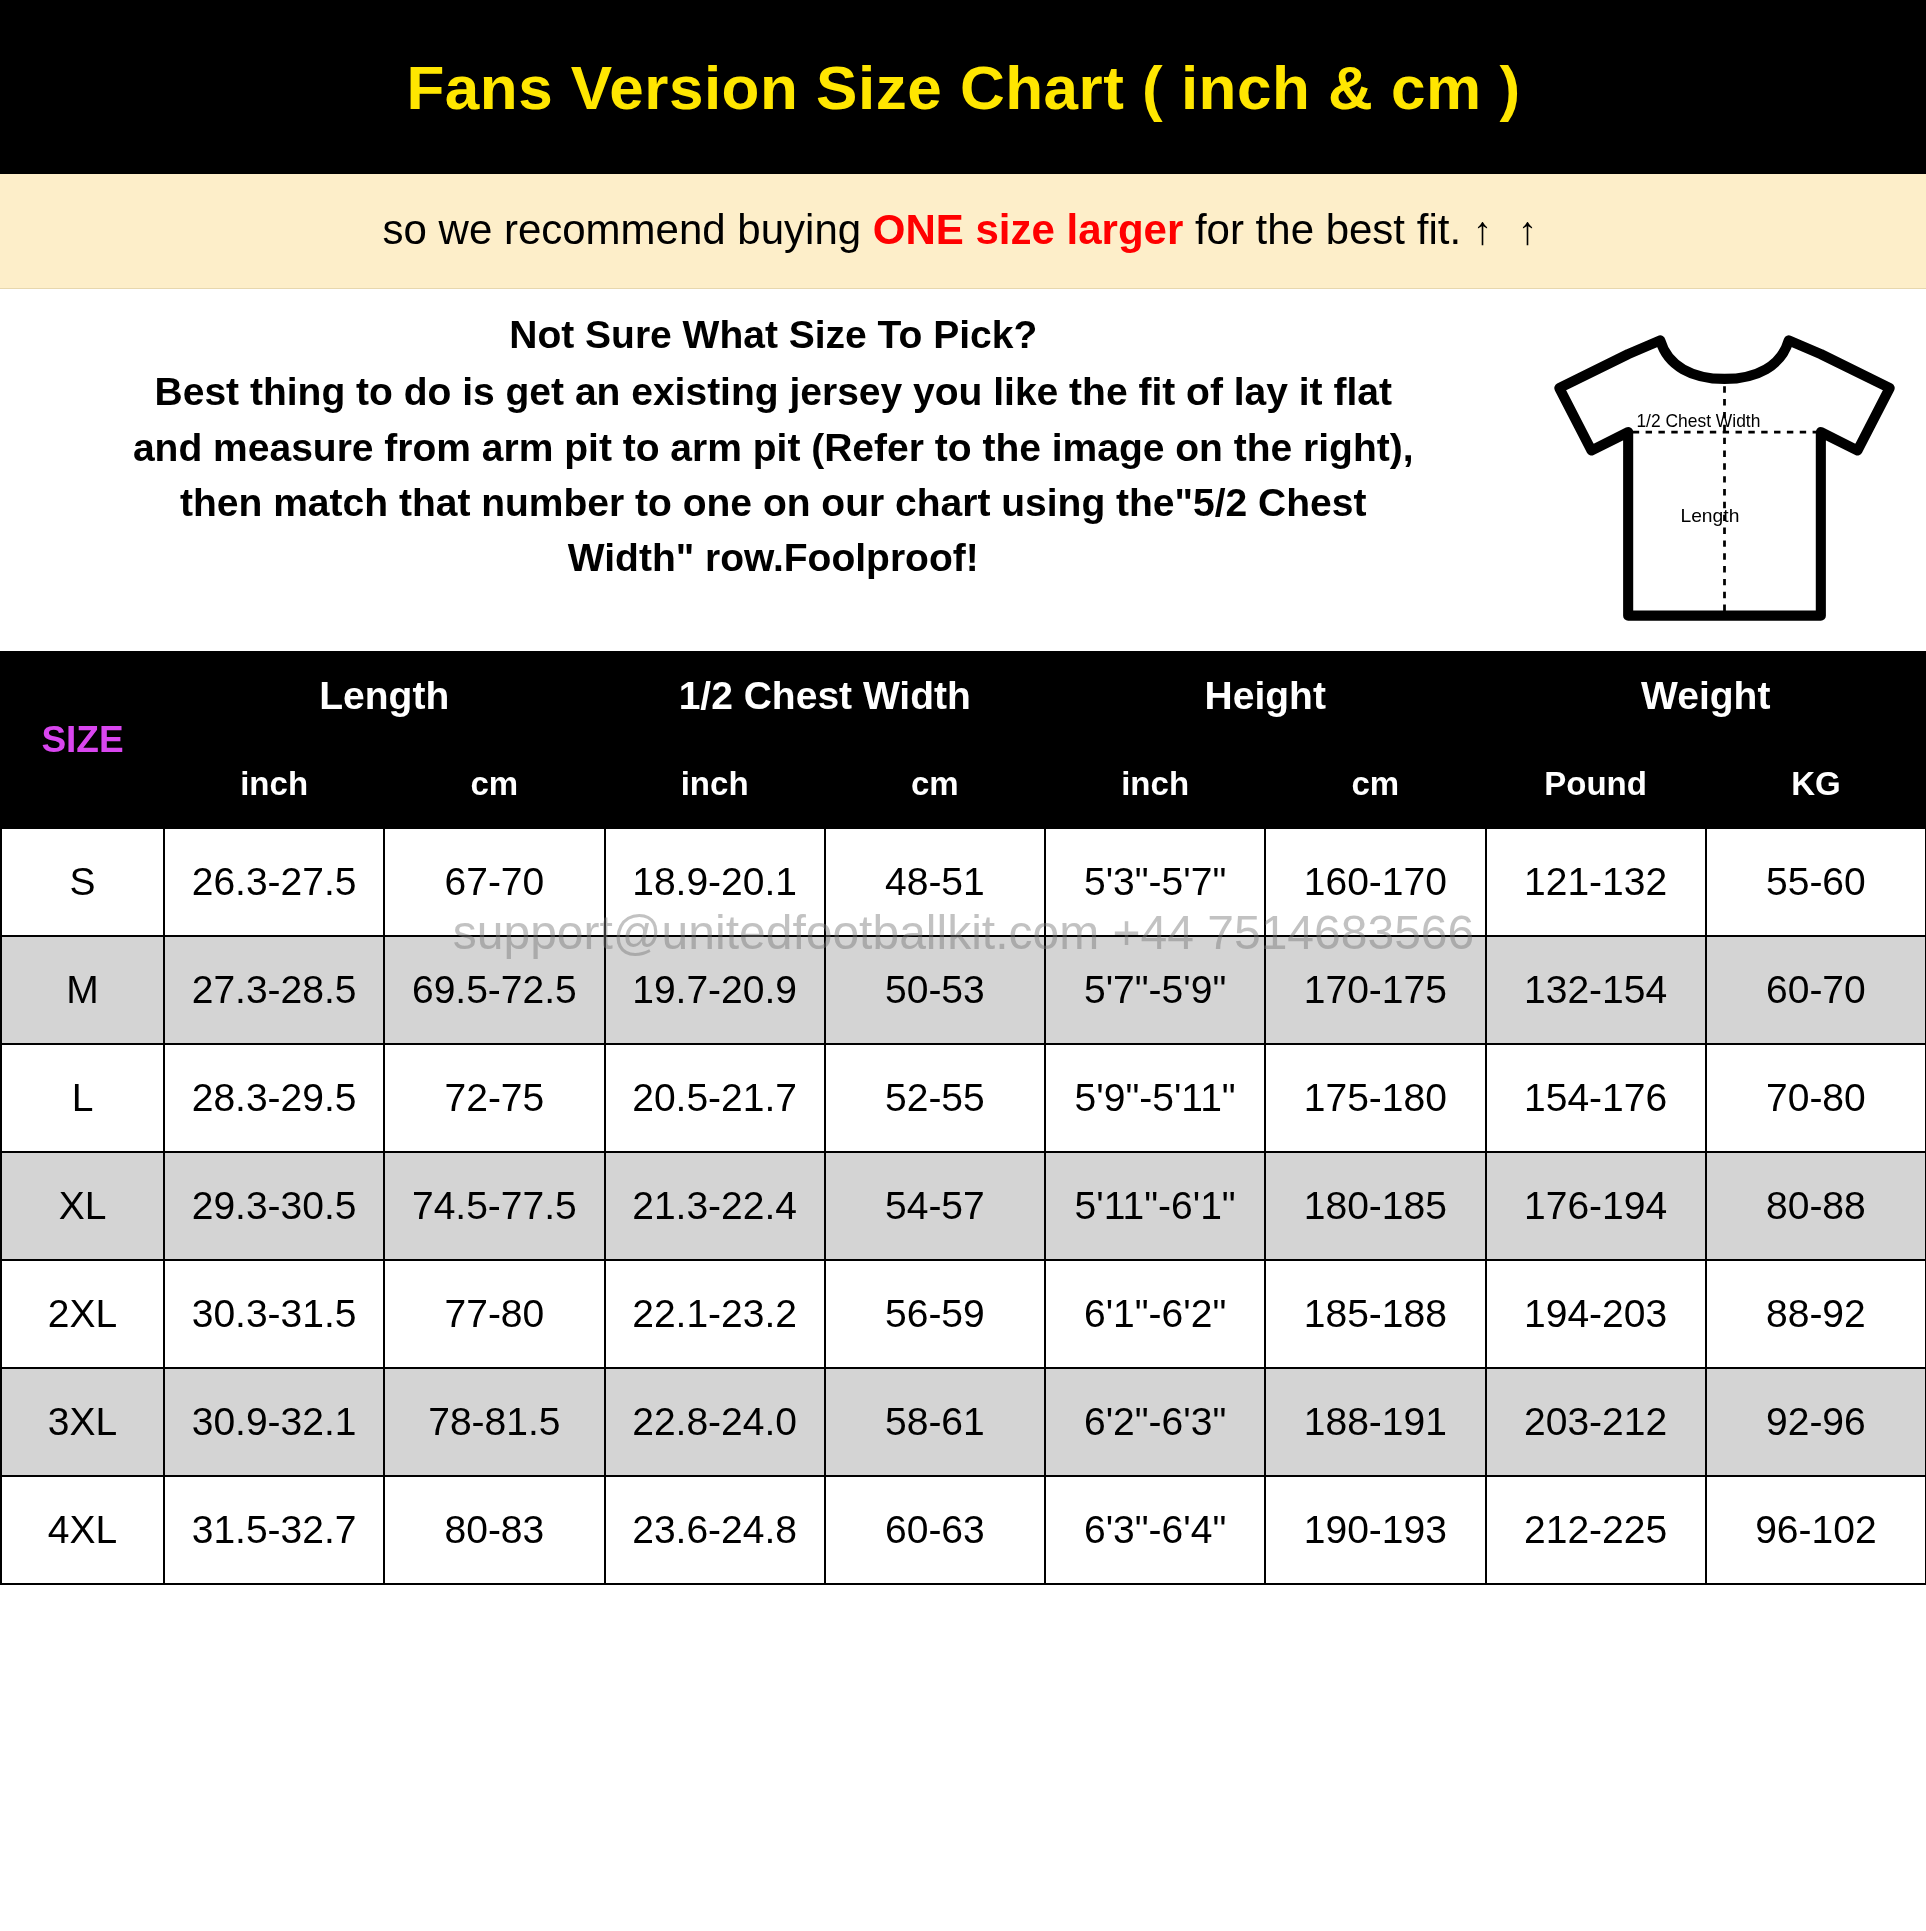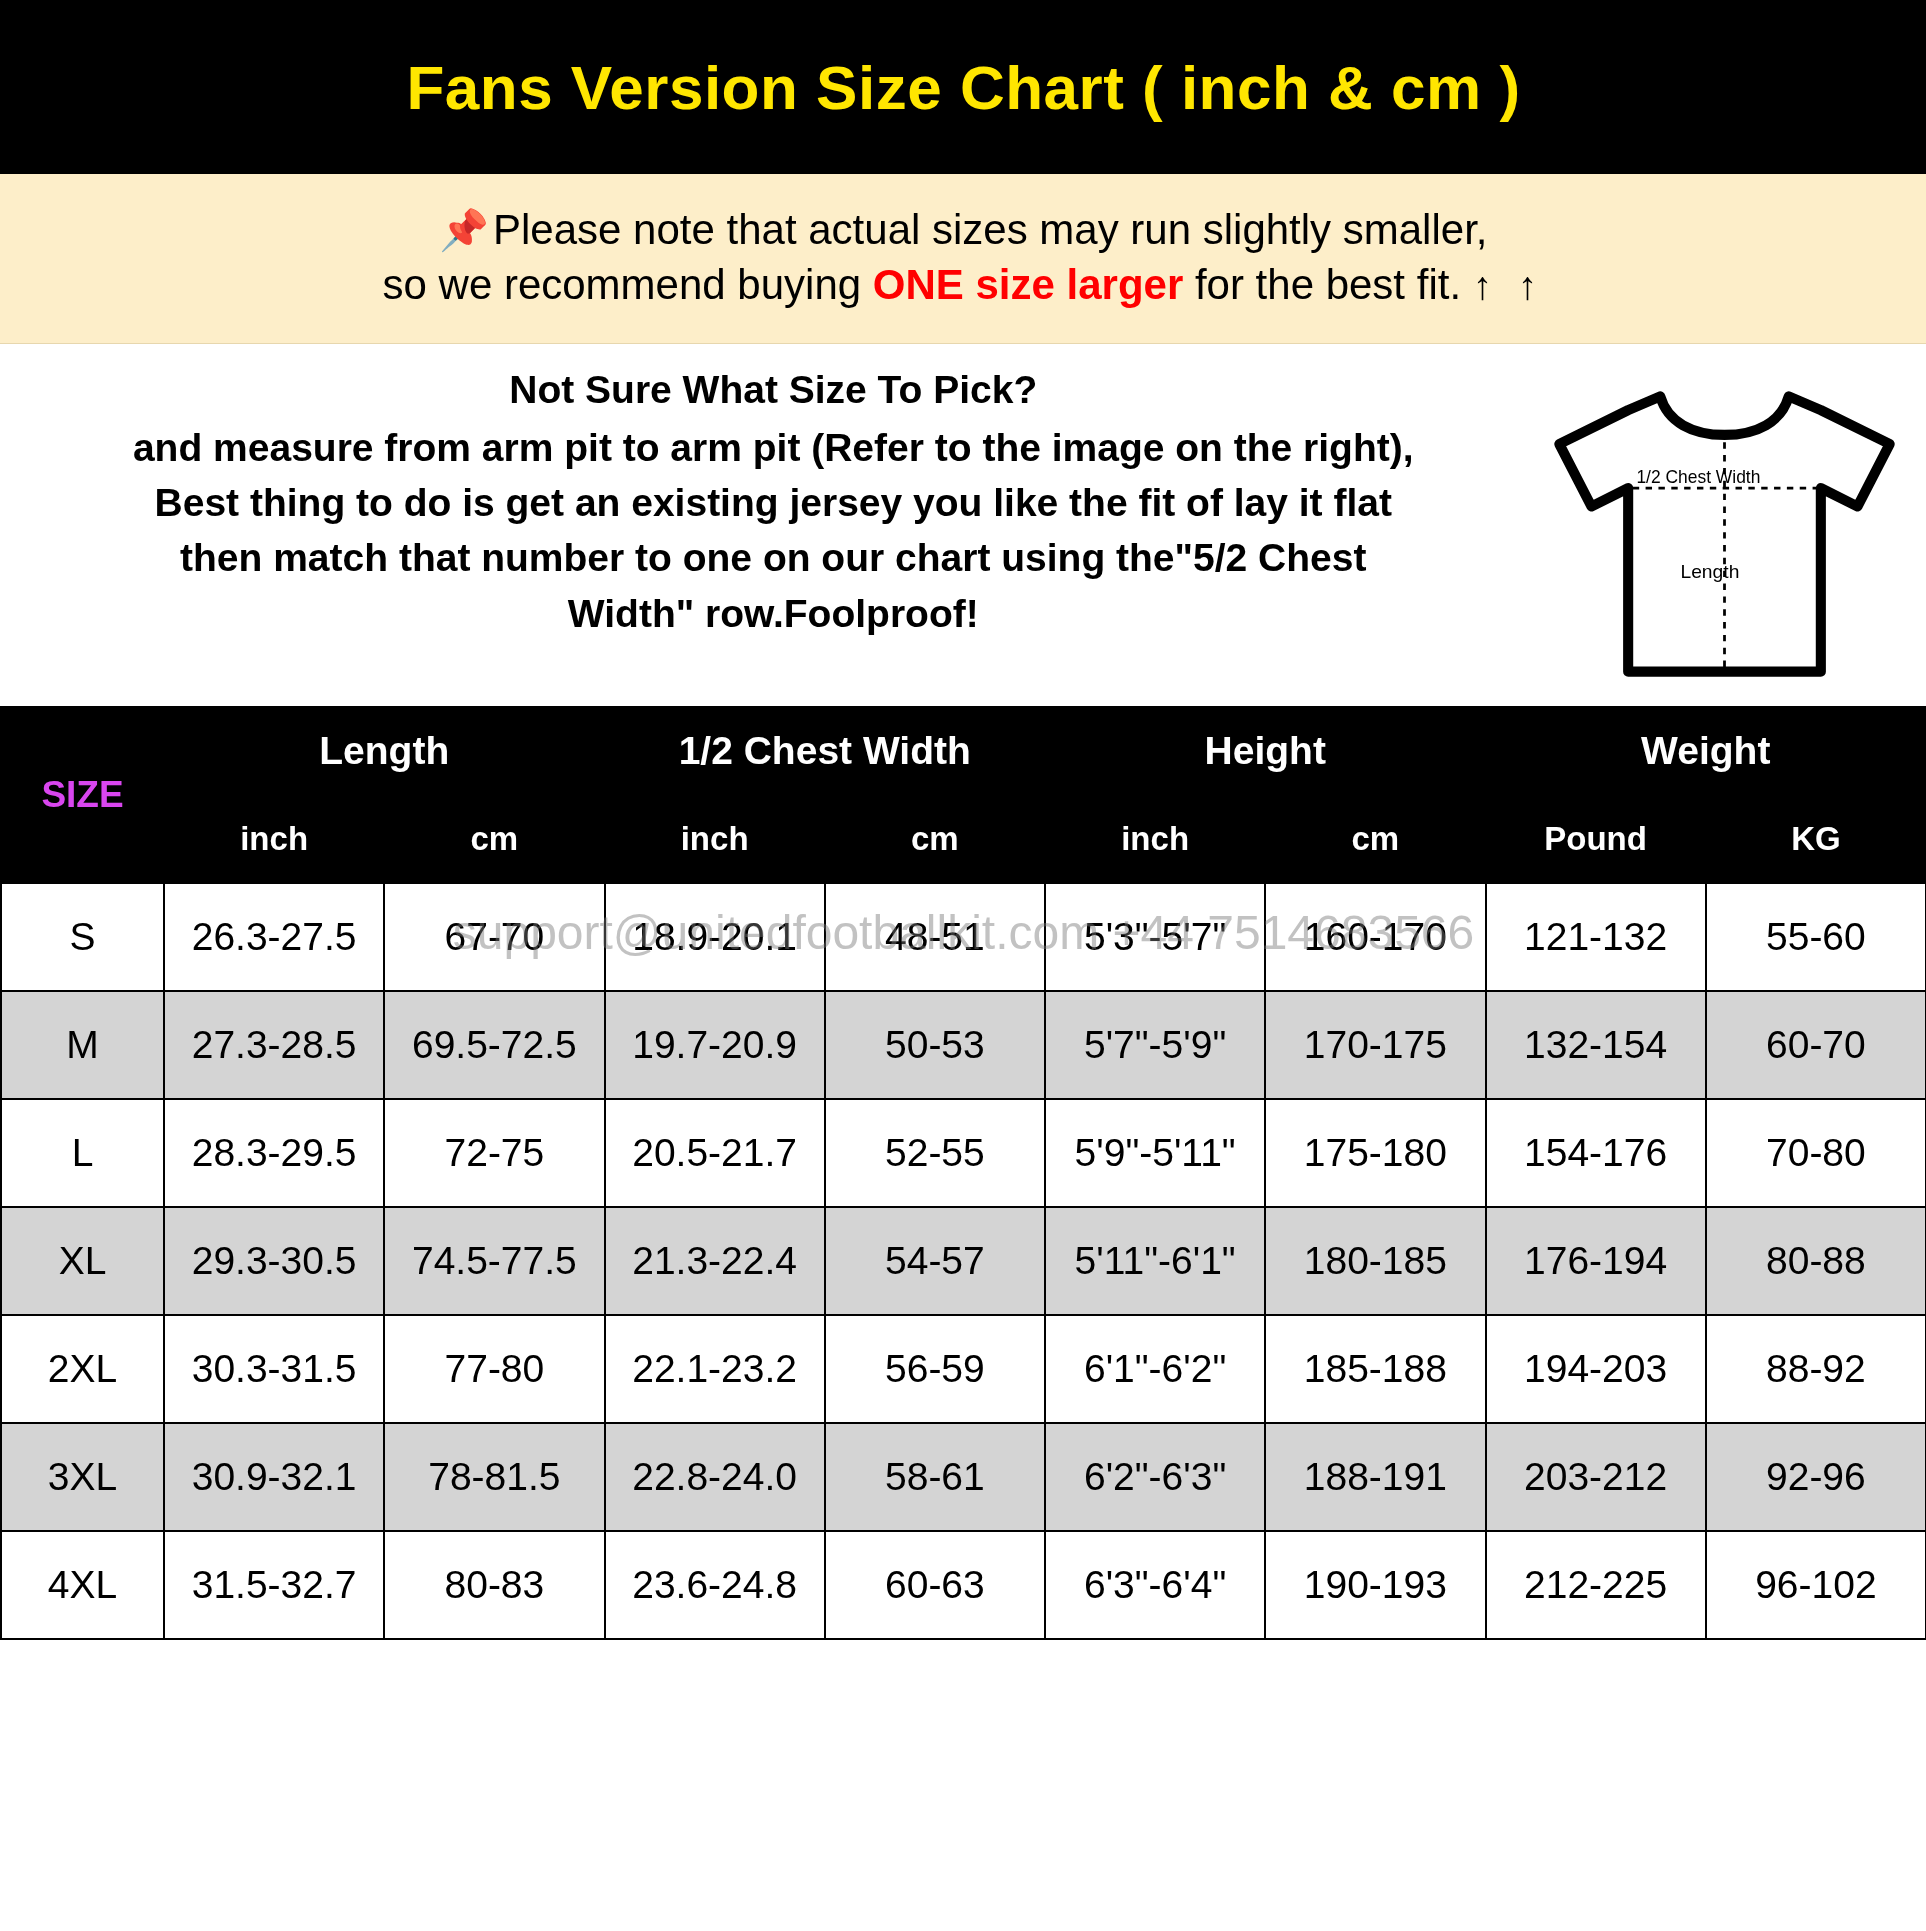--- a/index.html
+++ b/index.html
@@ -158,32 +158,29 @@
 <body>
 
 <div id="page">
 
   <div class="banner">
     <div class="banner-title">Fans Version Size Chart ( inch &amp; cm )</div>
   </div>
 
   <div class="note">
     <div class="note-line">
-      <span class="pin-icon">📌</span><span>Please note that actual sizes may run slightly smaller,</span>
-    </div>
-    <div class="note-line">
       <span>so we recommend buying </span><span class="emph-red">ONE size larger</span><span> for the best fit. </span><span class="arrows">↑ ↑</span>
     </div>
   </div>
 
   <div class="advice-wrap">
     <div class="advice-text">
       <div class="advice-title">Not Sure What Size To Pick?</div>
+      <div class="advice-body">Best thing to do is get an existing jersey you like the fit of lay it flat</div>
       <div class="advice-body">and measure from arm pit to arm pit (Refer to the image on the right),</div>
-      <div class="advice-body">Best thing to do is get an existing jersey you like the fit of lay it flat</div>
       <div class="advice-body">then match that number to one on our chart using the"5/2 Chest</div>
       <div class="advice-body">Width" row.Foolproof!</div>
     </div>
     <div class="shirt-wrap">
       <svg width="367" height="312" viewBox="0 0 400 340">
         <path d="M130 20 L95 35 L20 72 L55 140 L95 120 L95 320 L305 320 L305 120 L345 140 L380 72 L305 35 L270 20
                  C262 48 235 62 200 62 C165 62 138 48 130 20 Z" fill="#ffffff" stroke="#000000" stroke-width="11" stroke-linejoin="round"></path>
         <line x1="200" y1="70" x2="200" y2="315" stroke="#000000" stroke-width="3" stroke-dasharray="7,7"></line>
         <line x1="100" y1="120" x2="300" y2="120" stroke="#000000" stroke-width="3" stroke-dasharray="7,7"></line>
         <text x="104" y="114" font-family="'Liberation Sans', sans-serif" font-size="19" fill="#000000">1/2 Chest Width</text>

